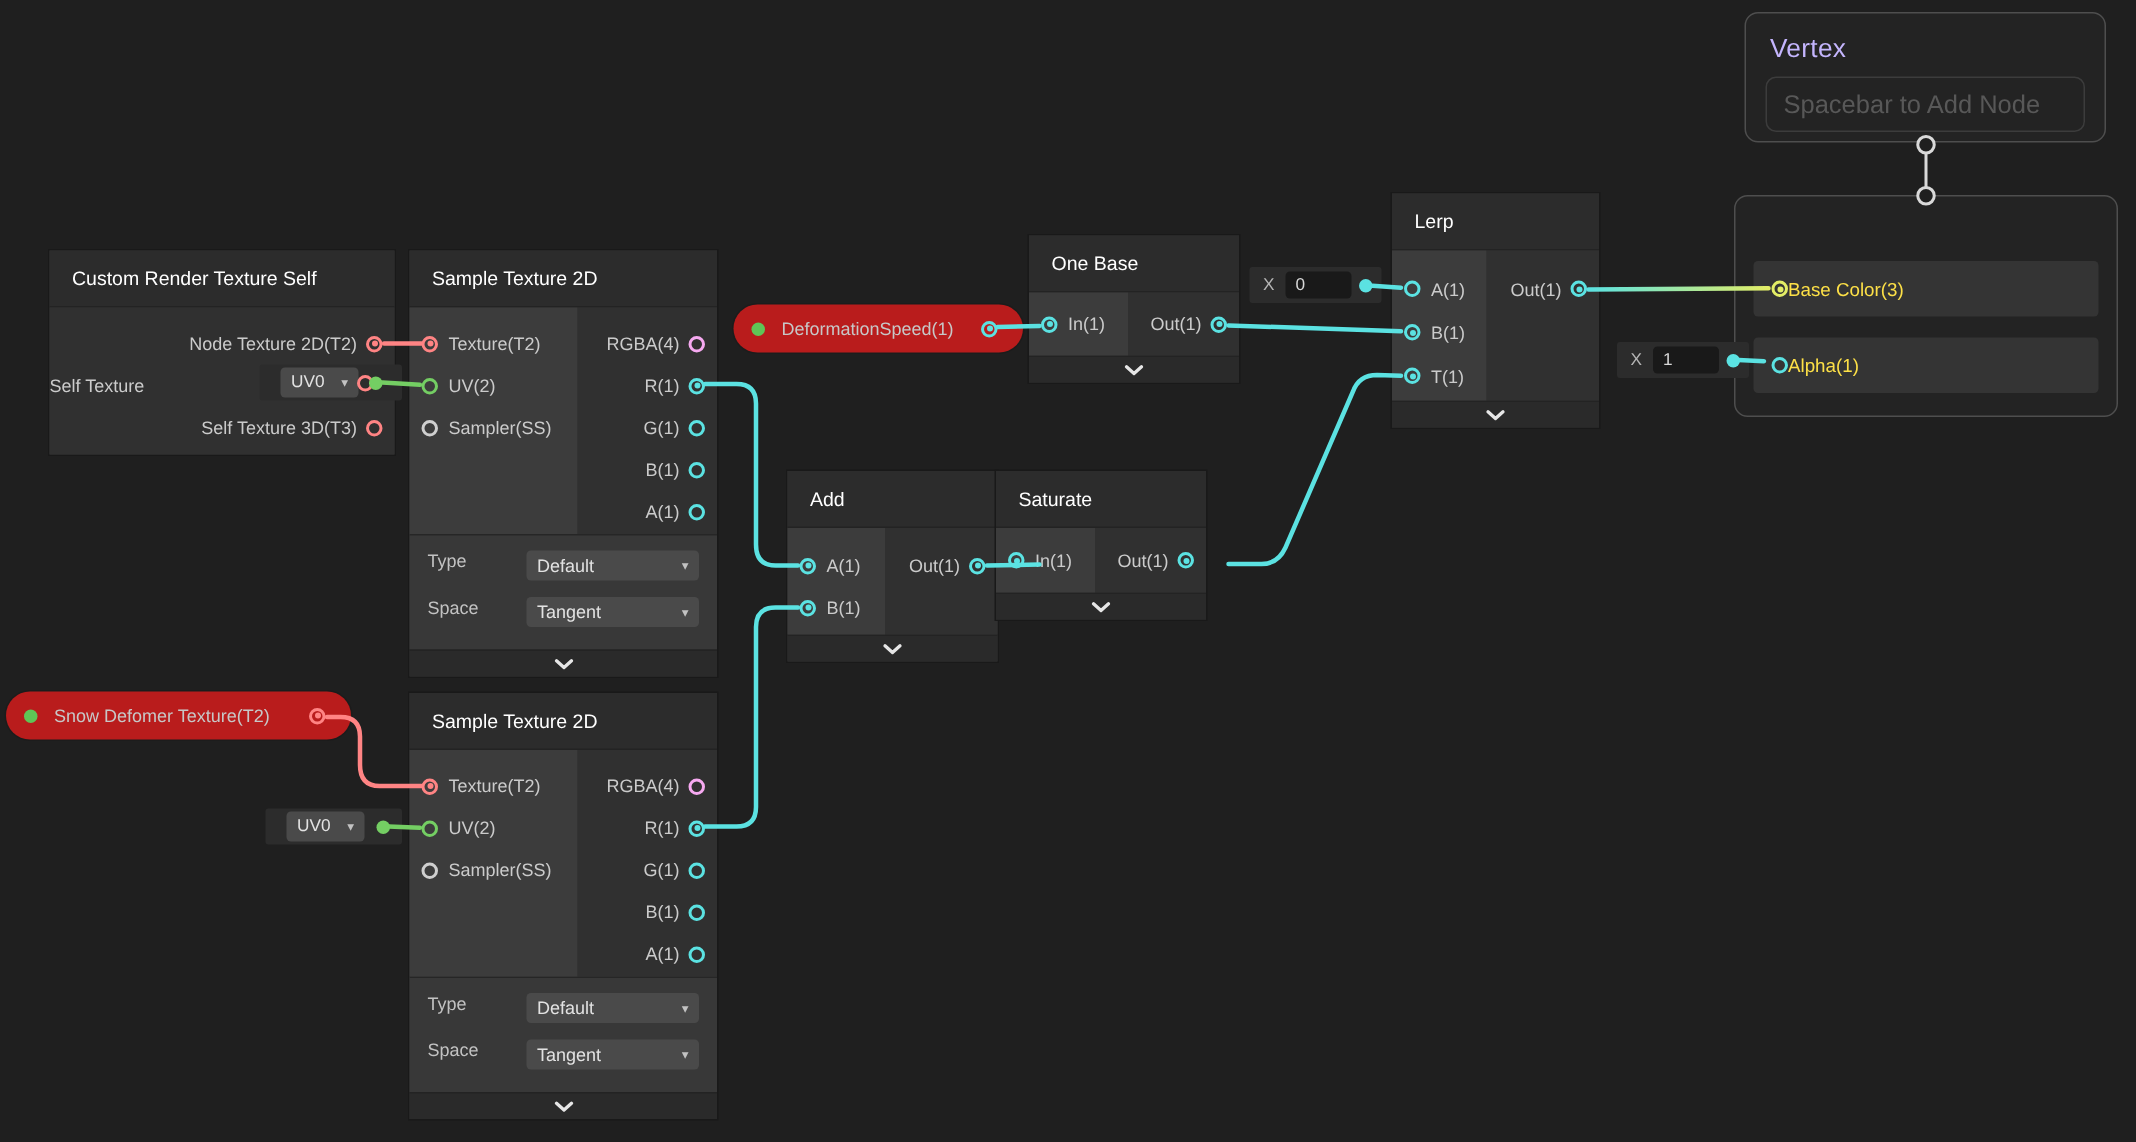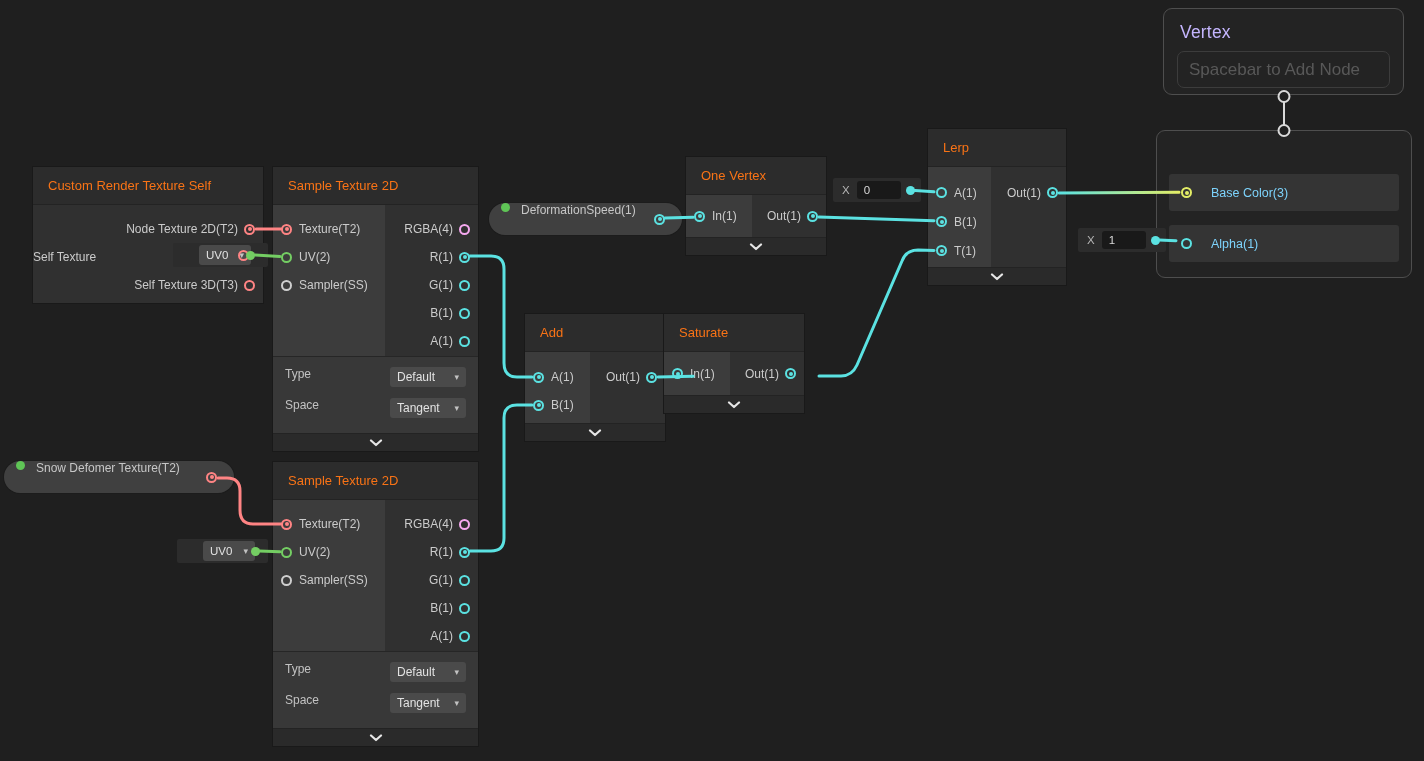--- a/index.html
+++ b/index.html
@@ -2,67 +2,67 @@
 <html style="--c-float: #5BE2E2; --c-vector2: #74CE63; --c-vector3: #E3ED66; --c-vector4: #F6A9F0; --c-texture2d: #FF8484; --c-sampler: #CFCFCF; --c-property_dot: #5FC556; --c-link: #D9D9D9;"><head>
 <meta charset="utf-8">
 <style>
   html,body{margin:0;padding:0}
   body{width:1424px;height:761px;background:#1F1F1F;position:relative;overflow:hidden;
        font-family:"Liberation Sans",sans-serif;-webkit-font-smoothing:antialiased}
 
   
   .node{position:absolute;background:#303030;box-shadow:0 0 0 1px #191919;z-index:1}
   .nhead{height:38px;display:flex;align-items:center;padding:0 15px;background:#2C2C2C;
-         color:#f97316;font-size:13px;border-bottom:1px solid #232323;box-sizing:border-box;white-space:nowrap}
+         color:#ffffff;font-size:13px;border-bottom:1px solid #232323;box-sizing:border-box;white-space:nowrap}
   .nbody{display:flex;box-sizing:border-box}
   .incol{background:#3C3C3C;box-sizing:border-box}
   .outcol{flex:1;background:#303030;box-sizing:border-box}
   .prow{height:28px;display:flex;align-items:center}
   .prow .port{margin:0 7px 0 8px}
   .prow.out{justify-content:flex-end}
   .prow.out .plabel{margin-right:6px}
   .prow.out .port{margin:0 8px 0 0}
   .plabel{color:#CBCBCB;font-size:12px;white-space:nowrap}
   .nctrl{background:#383838;border-top:1px solid #262626;padding:10px 12px 0;box-sizing:border-box}
   .crow{display:flex;justify-content:space-between;height:26px}
   .crow + .crow{margin-top:5px}
   .clabel{color:#C2C2C2;font-size:12px}
-  .dd{width:76px;height:20px;background:#4A4A4A;border-radius:3px;display:flex;align-items:center;
+  .dd{width:115px;height:20px;background:#4A4A4A;border-radius:3px;display:flex;align-items:center;
       justify-content:space-between;padding:0 7px;box-sizing:border-box;color:#E2E2E2;font-size:12px;cursor:pointer}
   .dda{font-size:9px;color:#C2C2C2;line-height:1}
   .nfoot{height:18px;background:#2A2A2A;border-top:1px solid #232323;display:flex;align-items:center;
          justify-content:center;box-sizing:border-box;cursor:pointer}
 
   
   .port{box-sizing:border-box;width:11px;height:11px;border:2px solid var(--pc,#fff);border-radius:50%;
         position:relative;flex:none;z-index:6}
   .port.filled::after{content:"";position:absolute;left:50%;top:50%;width:4px;height:4px;
         margin:-2px 0 0 -2px;border-radius:50%;background:var(--pc)}
   .pc-f{--pc:var(--c-float)} .pc-v2{--pc:var(--c-vector2)} .pc-v3{--pc:var(--c-vector3)}
   .pc-v4{--pc:var(--c-vector4)} .pc-t{--pc:var(--c-texture2d)} .pc-s{--pc:var(--c-sampler)}
 
   
-  .pill{position:absolute;height:32px;border-radius:16px;background:#404040;display:flex;align-items:flex-start;
+  .pill{position:absolute;height:32px;border-radius:16px;background:#b91c1c;display:flex;align-items:center;
         z-index:2;box-shadow:0 0 0 1px #1C1C1C}
   .pdot{width:9px;height:9px;border-radius:50%;background:var(--c-property_dot);margin:0 11px 0 12px;flex:none}
   .pill .plabel{font-size:12px;color:#C7C7C7}
   .pill .port{position:absolute;right:17px;top:50%;margin-top:-5.5px}
 
   
   .ctx{position:absolute;background:#232323;border:1px solid #4E4E4E;border-radius:9px;z-index:1;box-sizing:border-box}
   .ctx-title{font-size:17.5px;color:#c4b5fd;padding:13px 16px 0;letter-spacing:.2px}
   .ph{margin:8px 13px 0;height:37px;border:1px solid #3C3C3C;border-radius:7px;color:#585858;
       font-size:17px;display:flex;align-items:center;padding:0 11px;box-sizing:border-box;white-space:nowrap}
   .frow{position:absolute;left:12px;width:230px;height:37px;background:#343434;border-radius:3px;
         display:flex;align-items:center;padding:0 12px;box-sizing:border-box}
-  .frow .plabel{margin-left:19px;font-size:12.5px;color:#7dd3fc}
+  .frow .plabel{margin-left:0;font-size:12.5px;color:#fde047}
 
   
   .wgt{position:absolute;height:24px;background:#2C2C2C;display:flex;align-items:center;z-index:4;border-radius:2px}
-  .uvdd{width:52px;height:20px;margin-left:26px;font-size:11.5px}
+  .uvdd{width:52px;height:20px;margin-left:14px;font-size:11.5px}
   .wdot{position:absolute;width:9px;height:9px;border-radius:50%;background:var(--pc);top:7.5px;z-index:6}
   .xlab{color:#B5B5B5;font-size:11.5px;margin-left:9px}
   .xin{width:44px;height:18px;background:#191919;border:none;border-radius:3px;color:#D8D8D8;
        font-size:11.5px;padding:0 0 0 7px;margin-left:7px;font-family:inherit;box-sizing:border-box;outline:none}
 
   .wires{position:absolute;left:0;top:0;z-index:5}
   .wires path,.wires line{fill:none;stroke-width:3;stroke-linecap:round}
   .chev{display:block}
 </style>
 </head>
@@ -233,21 +233,21 @@
     </div>
   </div>
   <div class="nfoot">
     <svg class="chev" width="14" height="8" viewBox="0 0 14 8">
         <path d="M2 1.5 L7 6 L12 1.5" stroke="#E6E6E6" stroke-width="2.2" fill="none" stroke-linecap="round" stroke-linejoin="round"></path>
       </svg>
   </div>
 </div>
 
 <div class="node" style="left:686px;top:157px;width:140px">
-  <div class="nhead">One Vertex</div>
+  <div class="nhead">One Base</div>
   <div class="nbody" style="height:42px">
     <div class="incol" style="width:66px">
       <div class="prow" style="height:42px">
         <span class="port filled pc-f"></span>
         <span class="plabel">In(1)</span>
       </div>
     </div>
     <div class="outcol">
       <div class="prow out" style="height:42px">
         <span class="plabel">Out(1)</span>

